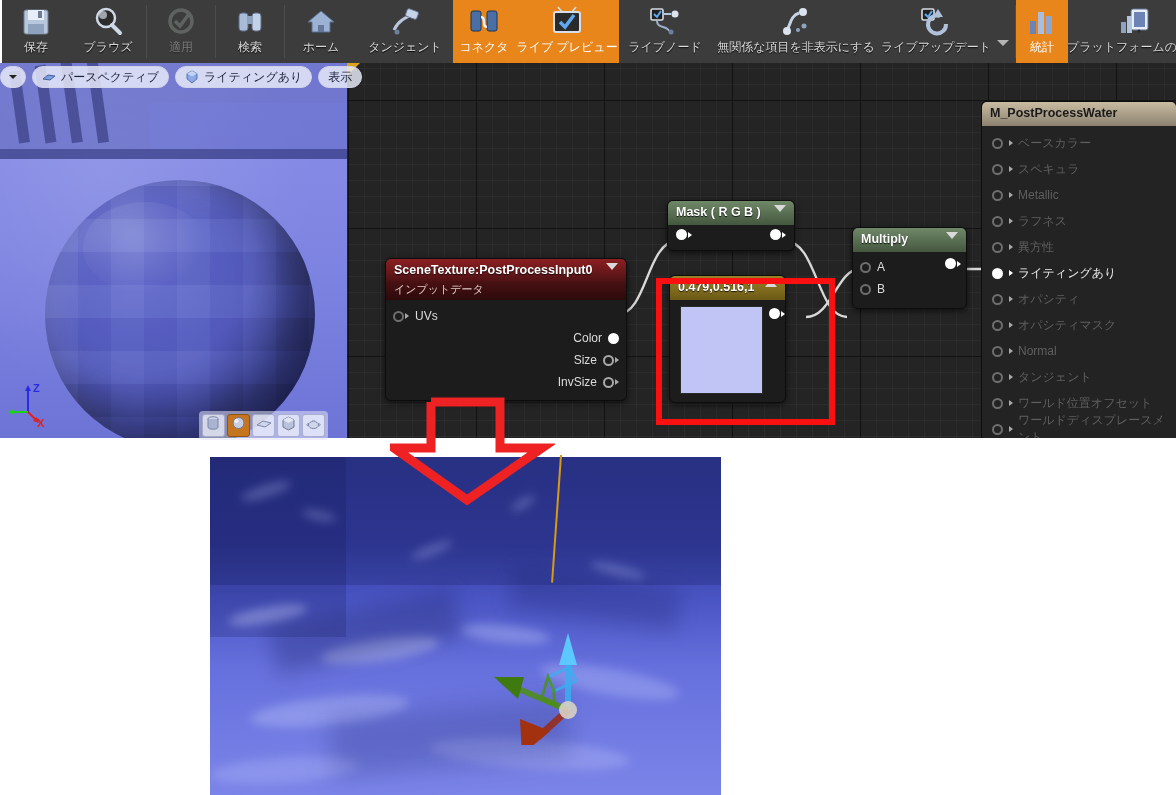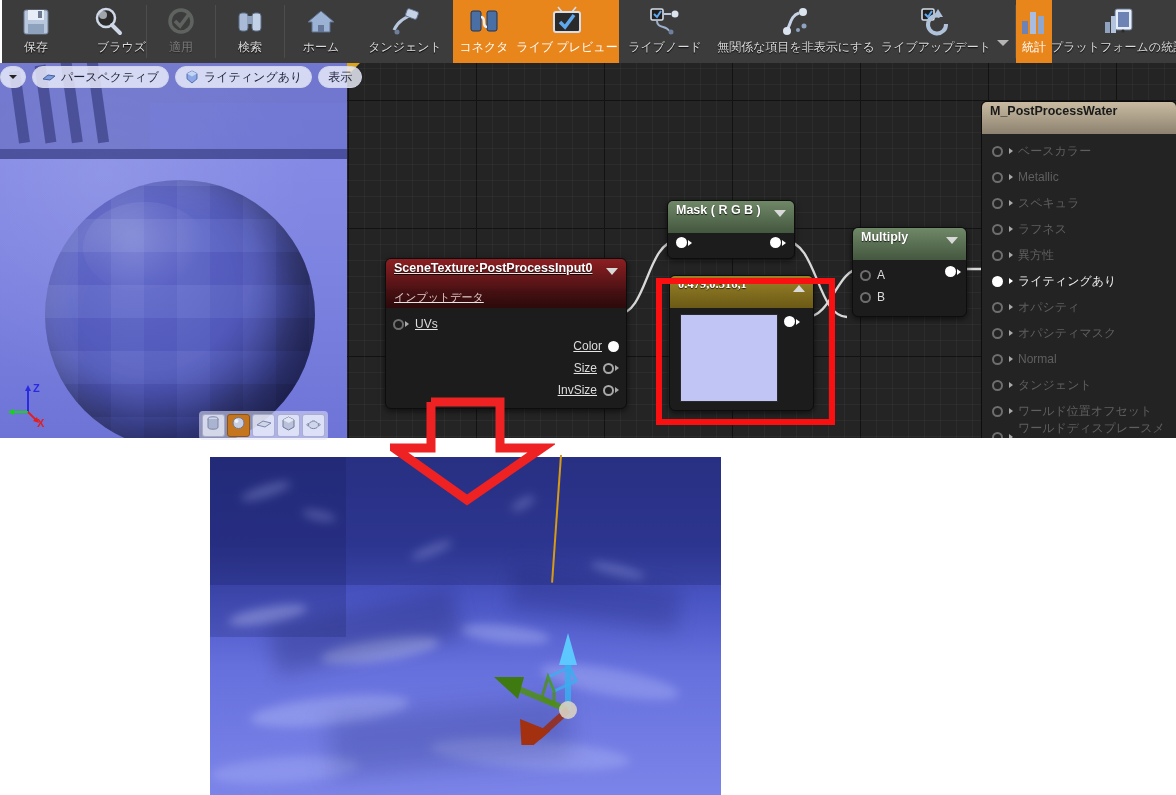--- a/index.html
+++ b/index.html
@@ -84,21 +84,21 @@
       linear-gradient(90deg, rgba(0,0,0,.75) 1px, transparent 1px);
     background-size: 16px 16px, 16px 16px, 128px 128px, 128px 128px;
     background-position: 0 5px, 1px 0, 0 37px, 1px 0; }
   #graph-corner { position:absolute; left:0; top:0; width:0;height:0;
     border-left:13px solid #d9a51e; border-bottom:13px solid transparent; }
 
   .node { position:absolute; border-radius:6px;
     background:#1c1c1c; border:1px solid #0d0d0d;
     box-shadow:0 2px 6px rgba(0,0,0,.6); color:#e6e6e6; }
   .node-hdr { height:24px; border-radius:5px 5px 0 0; display:flex;
-    align-items:flex-end; padding:16px 8px; font-size:12.5px; font-weight:bold;
+    align-items:flex-start; padding:4px 8px; font-size:12.5px; font-weight:bold;
     color:#fff; text-shadow:0 1px 1px rgba(0,0,0,.8); }
   .node-hdr .ttl { flex:1; white-space:nowrap; overflow:hidden; }
   .hdr-green { background:linear-gradient(#6f8867,#44573f); }
   .hdr-red { background:linear-gradient(#8c1f22,#4a1113); }
   .hdr-gold { background:linear-gradient(#9a8227,#6b5a16); }
   .hdr-tan { background:linear-gradient(#c9bca2,#8d8270); color:#1a1a1a; text-shadow:none;}
   .node-sub { font-size:11px; color:#e3c8c8; padding:0 8px 3px 8px; margin-top:-2px; }
   .node-body { padding:5px 0 7px 0; }
 
   .pin-row { display:flex; align-items:center; height:22px; padding:0 7px;
@@ -159,21 +159,21 @@
         <div class="tb-ico">
           <svg width="34" height="34" viewBox="0 0 34 34">
             <rect x="5" y="5" width="24" height="24" rx="2" fill="#b9c7dd" stroke="#6f7d93"></rect>
             <rect x="9" y="5" width="16" height="10" fill="#e8eef7"></rect>
             <rect x="9" y="19" width="16" height="10" fill="#8ea2bd"></rect>
             <rect x="19" y="6" width="4" height="7" fill="#6f7d93"></rect>
           </svg>
         </div>
         <div class="tb-lab">保存</div>
       </div>
-      <div class="tb-item" style="width: 76px; align-items: flex-end;">
+      <div class="tb-item" style="width: 76px;">
         <div class="tb-ico">
           <svg width="34" height="34" viewBox="0 0 34 34">
             <circle cx="15" cy="13" r="9" fill="#2b2b2b" stroke="#cfd8e6" stroke-width="2.5"></circle>
             <circle cx="12" cy="10" r="4" fill="#dfe6f0" opacity=".65"></circle>
             <line x1="21" y1="20" x2="29" y2="28" stroke="#cfd8e6" stroke-width="4" stroke-linecap="round"></line>
           </svg>
         </div>
         <div class="tb-lab">ブラウズ</div>
       </div>
       <div class="tb-sep"></div>
@@ -271,21 +271,21 @@
             <path d="M27 19a9 9 0 1 1-6-8" fill="none" stroke="#b0c1da" stroke-width="4"></path>
             <polygon points="19,4 24,12 14,12" fill="#b0c1da"></polygon>
           </svg>
         </div>
         <div class="tb-lab">ライブアップデート</div>
       </div>
       <div class="tb-drop">
         <div class="caret-d"></div>
       </div>
       <div class="tb-sep"></div>
-      <div class="tb-item on" style="width: 36px;">
+      <div class="tb-item on" style="width: 52px;">
         <div class="tb-ico">
           <svg width="34" height="34" viewBox="0 0 34 34">
             <rect x="5" y="16" width="6" height="13" fill="#6d83b5"></rect>
             <rect x="13" y="7" width="6" height="22" fill="#a8bde0"></rect>
             <rect x="21" y="11" width="6" height="18" fill="#8fa6ce"></rect>
           </svg>
         </div>
         <div class="tb-lab">統計</div>
       </div>
       <div class="tb-item" style="width: 132px;">
@@ -397,21 +397,21 @@
   <div id="graph">
     <div id="graph-corner"></div>
 
     <svg id="wires">
       <path d="M271 251 C 300 251, 300 178, 330 178" stroke="#d8d8d8" stroke-width="2.3" fill="none"></path>
       <path d="M438 178 C 470 178, 470 254, 500 254" stroke="#d8d8d8" stroke-width="2.3" fill="none"></path>
       <path d="M459 254 C 485 254, 490 206, 513 206" stroke="#d8d8d8" stroke-width="2.3" fill="none"></path>
       <path d="M584 206 C 616 206, 612 206, 634 206" stroke="#d8d8d8" stroke-width="2.3" fill="none"></path>
     </svg>
 
-    <div class="node" style="left:38px; top:195px; width:242px;text-decoration:underline;">
+    <div class="node" style="left:38px; top:195px; width:242px;">
       <div class="node-hdr hdr-red">
         <span class="ttl">SceneTexture:PostProcessInput0</span>
         <span class="tri-d"></span>
       </div>
       <div class="node-sub" style="background:linear-gradient(#4a1113,#2c0a0b);padding-top:1px;">インプットデータ</div>
       <div class="node-body">
         <div class="pin-row">
           <span class="pin dark"></span>
           <span class="pin-arrow"></span>
           <span class="pin-lbl">UVs</span>
@@ -443,21 +443,21 @@
           <span class="pin filled"></span>
           <span class="pin-arrow w"></span>
         </span>
         <span style="display:flex;align-items:center;">
           <span class="pin filled"></span>
           <span class="pin-arrow w"></span>
         </span>
       </div>
     </div>
 
-    <div class="node" style="left:322px; top:212px; width:145px;font-family:Liberation Serif, serif;">
+    <div class="node" style="left:322px; top:212px; width:117px;">
       <div class="node-hdr hdr-gold">
         <span class="ttl">0.479,0.516,1</span>
         <span class="tri-u"></span>
       </div>
       <div class="node-body" style="display:flex;align-items:flex-start;padding:6px 0 8px 10px;">
         <div style="width:98px;height:88px;background:#c0c5f5;border:1px solid #2a2a2a;"></div>
         <div style="display:flex;align-items:center;margin-left:6px;margin-top:2px;">
           <span class="pin filled"></span>
           <span class="pin-arrow w"></span>
         </div>
@@ -491,26 +491,26 @@
       </div>
       <div id="out-pins" style="padding:4px 0 6px 0;">
           <div class="out-row">
             <span class="pin dark"></span>
             <span class="pin-arrow"></span>
             <span>ベースカラー</span>
           </div>
           <div class="out-row">
             <span class="pin dark"></span>
             <span class="pin-arrow"></span>
+            <span>スペキュラ</span>
+          </div>
+          <div class="out-row">
+            <span class="pin dark"></span>
+            <span class="pin-arrow"></span>
             <span>Metallic</span>
-          </div>
-          <div class="out-row">
-            <span class="pin dark"></span>
-            <span class="pin-arrow"></span>
-            <span>スペキュラ</span>
           </div>
           <div class="out-row">
             <span class="pin dark"></span>
             <span class="pin-arrow"></span>
             <span>ラフネス</span>
           </div>
           <div class="out-row">
             <span class="pin dark"></span>
             <span class="pin-arrow"></span>
             <span>異方性</span>

